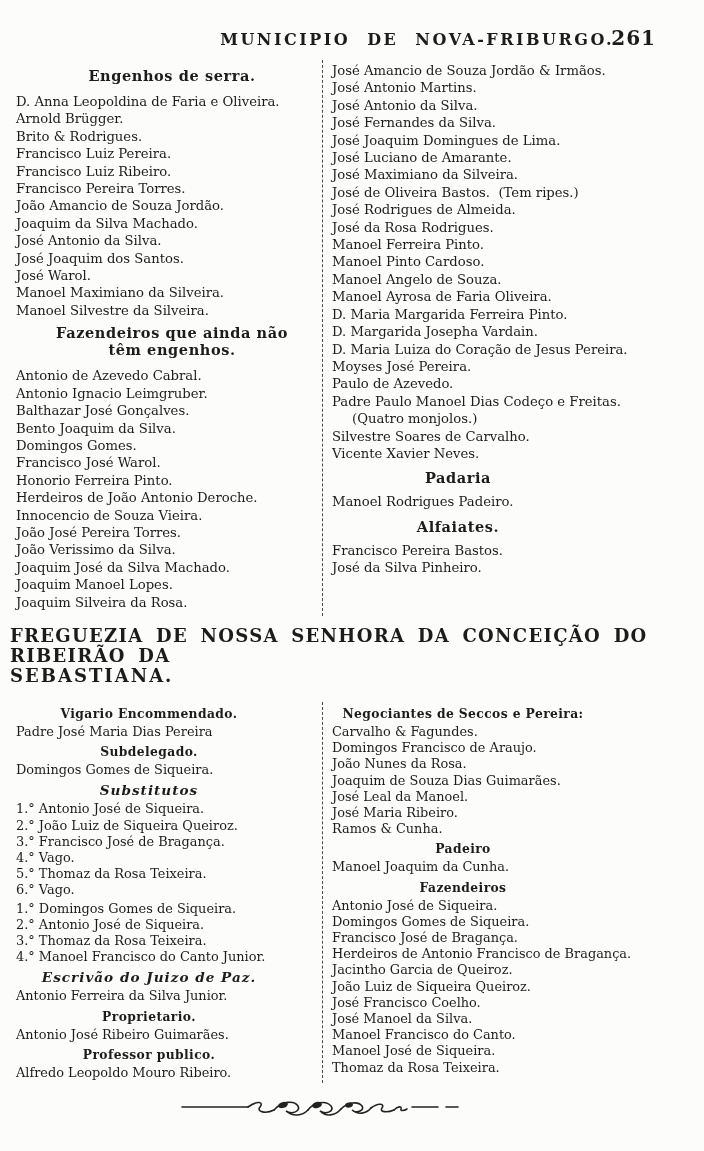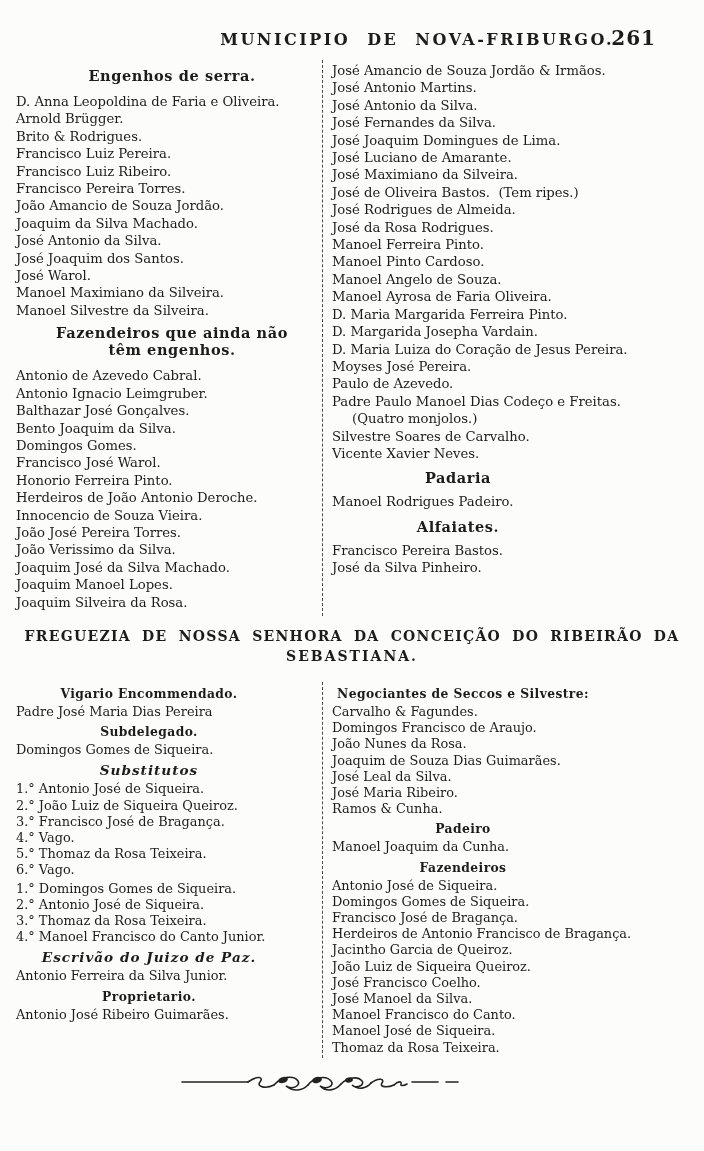--- a/index.html
+++ b/index.html
@@ -43,21 +43,21 @@
     font-weight: bold; font-size: 14.5px; letter-spacing: 0.6px;
     text-align: center; margin: 5px 0 9px 0;
   }
   .sec1 .col-left .group-heading { max-width: 252px; margin-left: 30px; }
   .sec1 .col-right .group-heading { margin: 7px 120px 7px 0; }
   .sec1 .col-right { padding-top: 2px; }
   .sec1 .col-left { padding-top: 2px; }
 
   
   .freguezia-heading {
-    text-align: center; font-weight: bold; font-size: 14px;
+    text-align: left; font-weight: bold; font-size: 18px;
     letter-spacing: 1.3px; word-spacing: 5px;
     margin: 10px 10px 2px 10px; line-height: 20px;
   }
   .freguezia-heading .line2 { letter-spacing: 2px; }
 
   
   .sec2 { margin-top: 16px; }
   .sec2 .group { margin-bottom: 2px; }
   .sec2 .group-items .line { font-size: 12.9px; line-height: 16.2px; }
   .sec2 .group-heading {
@@ -224,31 +224,37 @@
           </div>
         </section>
 
         <section class="group">
           <h3 class="group-heading">Proprietario.</h3>
           <div class="group-items">
             <div class="line">Antonio José Ribeiro Guimarães.</div>
           </div>
         </section>
 
+        <section class="group">
+          <h3 class="group-heading">Professor publico.</h3>
+          <div class="group-items">
+            <div class="line">Alfredo Leopoldo Mouro Ribeiro.</div>
+          </div>
+        </section>
       </div>
     <div class="column col-right">
 
         <section class="group">
-          <h3 class="group-heading">Negociantes de Seccos e Silvestre:</h3>
+          <h3 class="group-heading">Negociantes de Seccos e Pereira:</h3>
           <div class="group-items">
             <div class="line">Carvalho &amp; Fagundes.</div>
             <div class="line">Domingos Francisco de Araujo.</div>
             <div class="line">João Nunes da Rosa.</div>
             <div class="line">Joaquim de Souza Dias Guimarães.</div>
-            <div class="line">José Leal da Silva.</div>
+            <div class="line">José Leal da Manoel.</div>
             <div class="line">José Maria Ribeiro.</div>
             <div class="line">Ramos &amp; Cunha.</div>
           </div>
         </section>
 
         <section class="group">
           <h3 class="group-heading">Padeiro</h3>
           <div class="group-items">
             <div class="line">Manoel Joaquim da Cunha.</div>
           </div>

